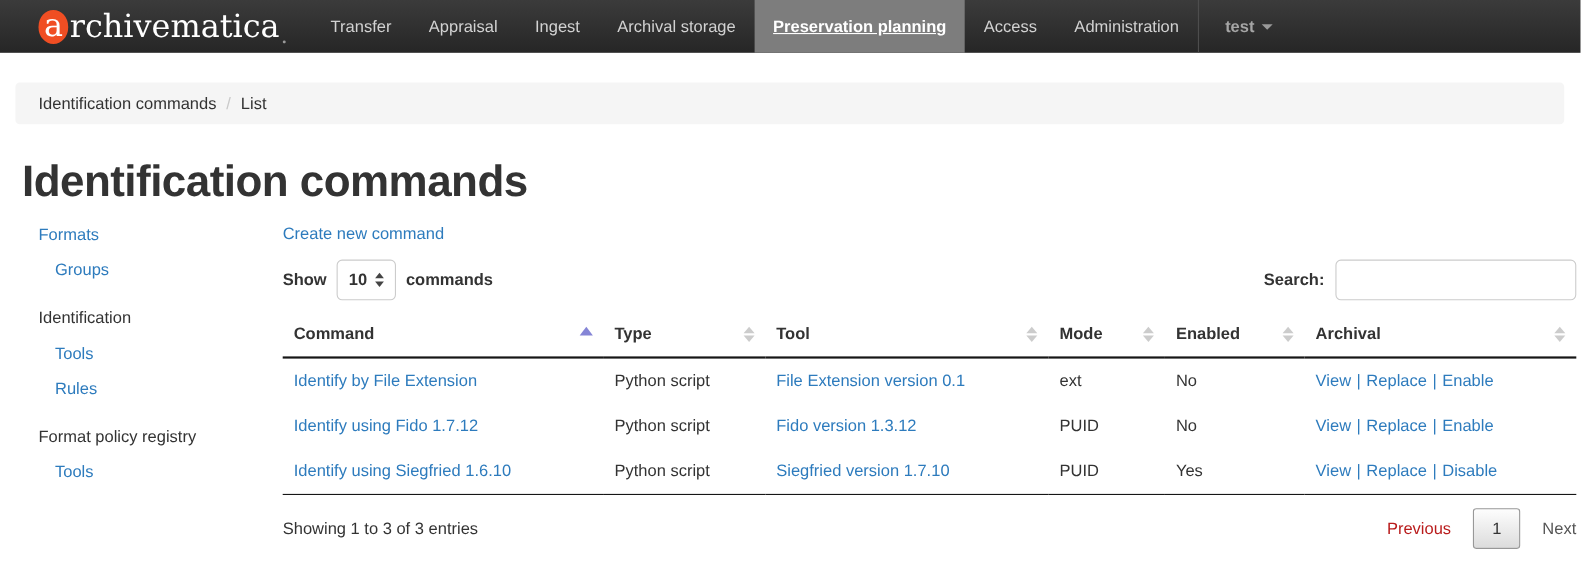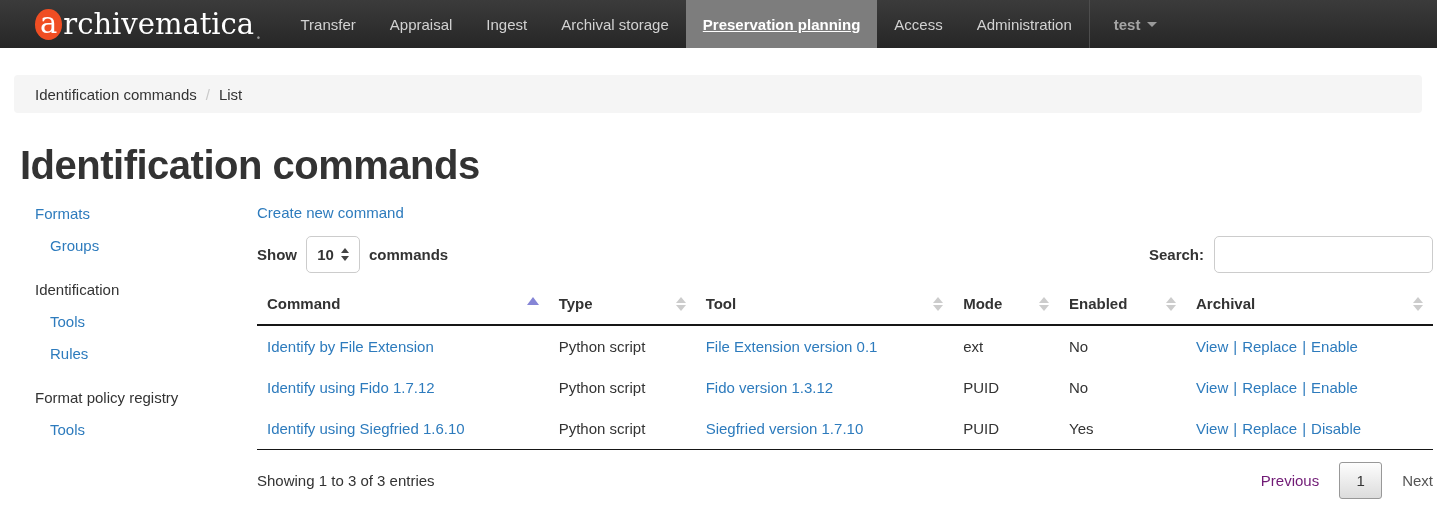--- a/index.html
+++ b/index.html
@@ -102,21 +102,21 @@
   .sort-both .down { width: 0; height: 0; border-left: 5px solid transparent; border-right: 5px solid transparent; border-top: 6px solid #ccc; }
   .sort-asc { width: 0; height: 0; border-left: 6px solid transparent; border-right: 6px solid transparent; border-bottom: 8px solid #8585d6; align-self: flex-start; margin-top: 2px; }
   td { padding: 12px 10px; color: #333; vertical-align: middle; }
   tr.last-row td { border-bottom: 1px solid #161616; }
   a.cell-link, .action-link { color: #2d7bbd; cursor: pointer; text-decoration: none; }
   .pipe { color: #2d7bbd; margin: 0 5px; }
 
   
   .table-footer { display: flex; justify-content: space-between; align-items: center; margin-top: 12px; font-size: 15px; }
   .pagination { display: flex; align-items: center; }
-  .page-prev { color: #701a75; cursor: default; margin-right: 20px; }
+  .page-prev { color: #b91c1c; cursor: default; margin-right: 20px; }
   .page-current {
     display: inline-block; min-width: 43px; text-align: center; padding: 9px 0; margin-right: 20px;
     border: 1px solid #989898; border-radius: 3px;
     background: linear-gradient(180deg, #fdfdfd 0%, #dcdcdc 100%); color: #333; cursor: pointer;
   }
   .page-next { color: #555; cursor: pointer; }
 </style>
 </head>
 <body>
 

